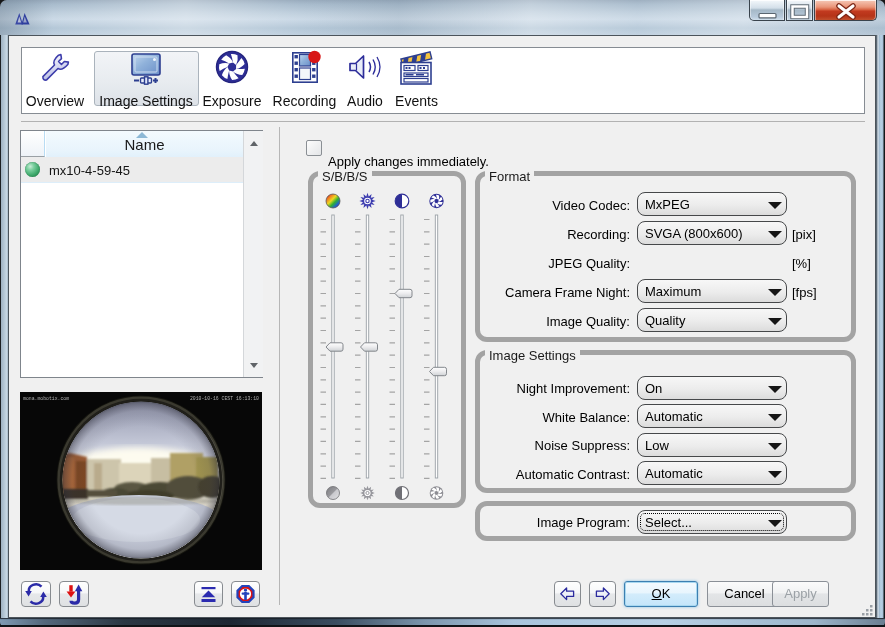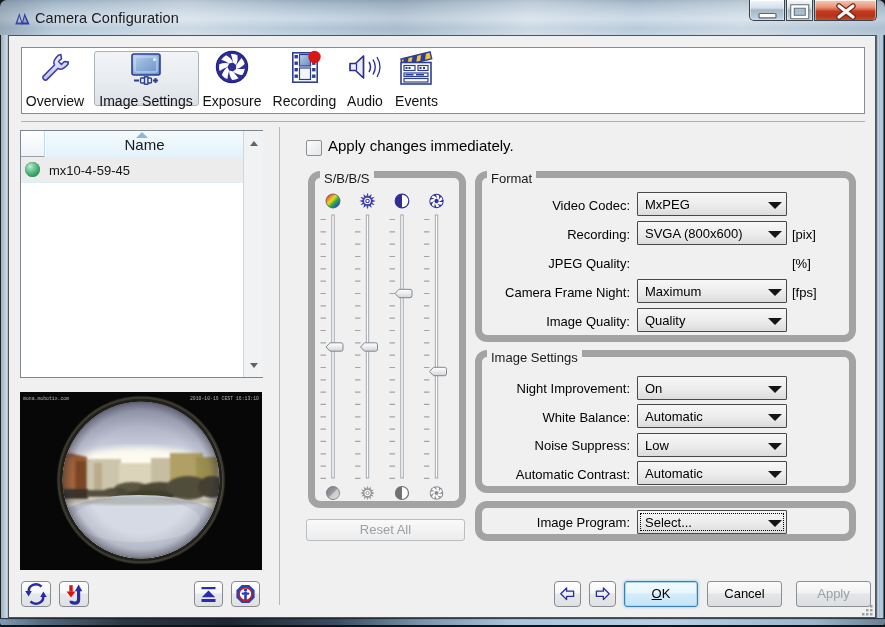--- a/index.html
+++ b/index.html
@@ -46,61 +46,60 @@
 .sarr{position:absolute;left:6px;width:0;height:0;border-left:4px solid transparent;border-right:4px solid transparent}
 
 #preview{left:20px;top:392px;width:242px;height:178px;background:#060606}
 
 .btn{position:absolute;border:1px solid #878b90;border-radius:4px;
  background:linear-gradient(180deg,#fefefe 0%,#f6f7f8 45%,#e6e8ea 50%,#dfe1e3 100%)}
 .pbtn{height:26px;top:581px}
 
 #chk{left:306px;top:140px;width:16px;height:16px;border:1px solid #8a8f94;border-radius:2px;
  background:linear-gradient(135deg,#fdfdfd 0%,#f0f1f2 50%,#e4e6e8 100%)}
-#chklbl{left:328px;top:137px;font-size:15px;color:#000}
-.group{position:absolute;border:7px solid #a3a3a3;border-radius:12px}
+#chklbl{left:328px;top:154px;font-size:13px;color:#000}
+.group{position:absolute;border:5px solid #a3a3a3;border-radius:12px}
 .group>span{position:absolute;top:-7px;left:5px;background:#f0f0f0;padding:0 4px;font-size:13px;color:#1a1a1a}
 #g-sbbs{left:308px;top:171px;width:158px;height:337px}
 #g-format{left:475px;top:171px;width:381px;height:171px}
 #g-imgset{left:475px;top:350px;width:381px;height:143px}
 #g-prog{left:475px;top:501px;width:381px;height:40px}
 #resetall{left:306px;top:519px;width:159px;height:22px;border:1px solid #b9bec3;border-radius:3px;
  background:linear-gradient(180deg,#fafafa,#ececec);text-align:center;font-size:13px;color:#9aa0a5;line-height:20px}
 .flbl{position:absolute;left:475px;width:155px;text-align:right;font-size:13px;color:#000}
 .funit{position:absolute;left:792px;font-size:13px;color:#000}
-.dd{position:absolute;left:637px;width:150px;height:24px;border:1px solid #46484a;border-radius:1px;
+.dd{position:absolute;left:637px;width:150px;height:24px;border:1px solid #46484a;border-radius:8px;
  background:linear-gradient(180deg,#f7f7f7 0%,#ececec 55%,#dcdcdc 100%);font-size:13px;color:#000}
 .dd i{position:absolute;left:7px;top:4px;font-style:normal}
 .dd b{position:absolute;right:4px;top:9px;width:0;height:0;font-weight:normal;
  border-left:7px solid transparent;border-right:7px solid transparent;border-top:7px solid #151515}
 
 .txtbtn{position:absolute;top:581px;height:26px;font-size:13px;color:#000;text-align:center;line-height:24px;
  border:1px solid #8b9097;border-radius:3px;background:linear-gradient(180deg,#fbfbfb 0%,#f1f2f3 45%,#e3e5e7 50%,#dcdee0 100%)}
 #btn-ok{left:624px;width:74px;border:1px solid #3c7fb1;
  background:linear-gradient(180deg,#f4fafe 0%,#e8f5fd 45%,#d3ecfb 50%,#c4e5fa 100%);
  box-shadow:0 0 0 1px #a8d8f0 inset, 0 0 3px rgba(64,160,220,.6)}
 #btn-cancel{left:707px;width:75px}
-#btn-apply{left:796px;width:75px;color:#9ba1a6}
+#btn-apply{left:772px;width:57px;color:#9ba1a6}
 </style></head><body>
 <div id="win">
   <div class="abs" id="glass-top">
       <div class="streaks"></div>
     </div>
   <div class="abs" id="glass-left"></div>
   <div class="abs" id="glass-right"></div>
   <div class="abs" id="glass-bottom"></div>
   <div class="abs" id="client"></div>
 
   <svg class="abs" style="left:15px;top:11px" width="15" height="14" viewBox="0 0 15 14">
     <polygon points="0.2,13.5 4.3,2 8,13.5" fill="#3a49a5"></polygon>
     <polygon points="4.3,5.6 2.6,11.6 6.2,11.6" fill="#b8bfd8"></polygon>
     <polygon points="6.4,13.5 9.6,2 14.6,13.5" fill="#2e3e9e"></polygon>
     <polygon points="9.7,5.6 8.2,11.6 11.9,11.6" fill="#9aa3c8"></polygon>
   </svg>
-  <div class="abs" id="title">Camera Configuration</div>
   <div class="cb" id="cb-min"><svg width="34" height="20" viewBox="0 0 34 20">
         <rect x="9" y="13.5" width="17" height="4.4" rx="1" fill="#fff" stroke="#5a6670" stroke-width="1.2"></rect>
       </svg></div>
   <div class="cb" id="cb-max"><svg width="25" height="20" viewBox="0 0 25 20">
         <rect x="5.5" y="6.5" width="14.5" height="10.5" fill="none" stroke="#5a6670" stroke-width="4.4"></rect>
         <rect x="5.5" y="6.5" width="14.5" height="10.5" fill="none" stroke="#fff" stroke-width="2.5"></rect>
       </svg></div>
   <div class="cb" id="cb-close"><svg width="61" height="20" viewBox="0 0 61 20">
         <path d="M24,6 L38,17 M38,6 L24,17" stroke="#7e2716" stroke-width="5.6" fill="none" stroke-linecap="round"></path>
         <path d="M24,6 L38,17 M38,6 L24,17" stroke="#fff" stroke-width="3.1" fill="none" stroke-linecap="round"></path>
@@ -400,21 +399,20 @@
           <path id="gbl" d="M-0.5,-5.8 A5.8,5.8 0 0 1 2.4,-5.3 Q2.9,-2.9 1.9,-0.85 L0.45,-2.1 Q0.1,-4 -0.5,-5.8 Z"></path>
           <use href="#gbl" transform="rotate(51.4)"></use>
           <use href="#gbl" transform="rotate(102.8)"></use>
           <use href="#gbl" transform="rotate(154.2)"></use>
           <use href="#gbl" transform="rotate(205.7)"></use>
           <use href="#gbl" transform="rotate(257.1)"></use>
           <use href="#gbl" transform="rotate(308.5)"></use>
         </g>
       </g>
 </svg>
-  <div class="abs" id="resetall">Reset All</div>
 
   <div class="group" id="g-format">
       <span>Format</span>
     </div>
   <div class="flbl" style="top:198px">Video Codec:</div>
   <div class="flbl" style="top:227px">Recording:</div>
   <div class="flbl" style="top:256px">JPEG Quality:</div>
   <div class="flbl" style="top:285px">Camera Frame Night:</div>
   <div class="flbl" style="top:314px">Image Quality:</div>
   <div class="dd" style="top:192px">

